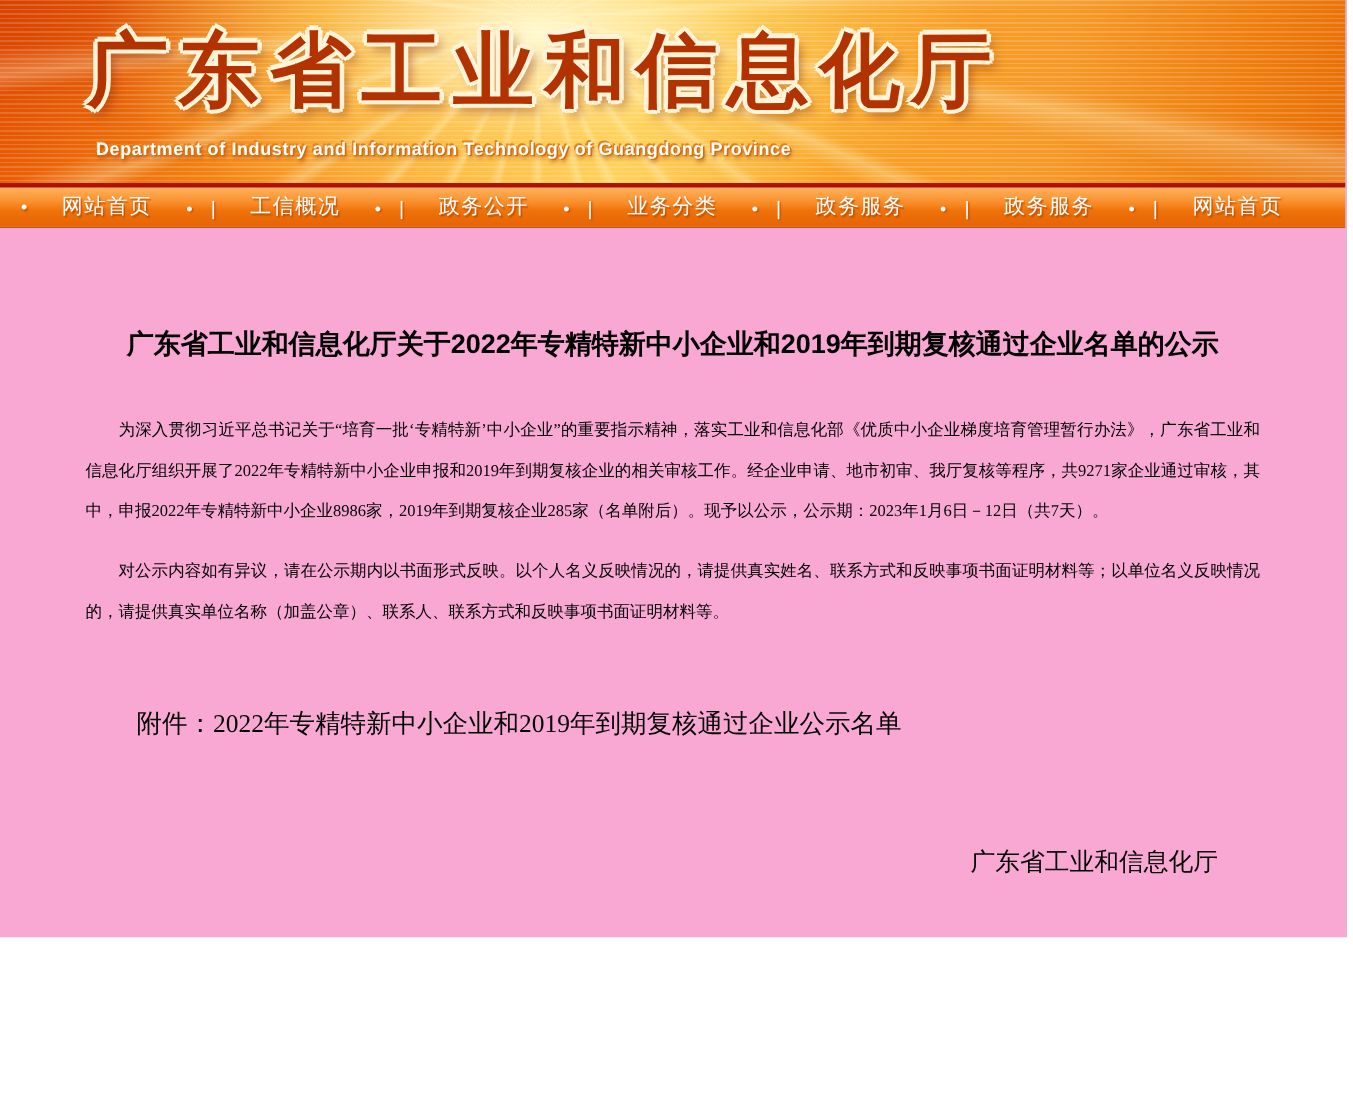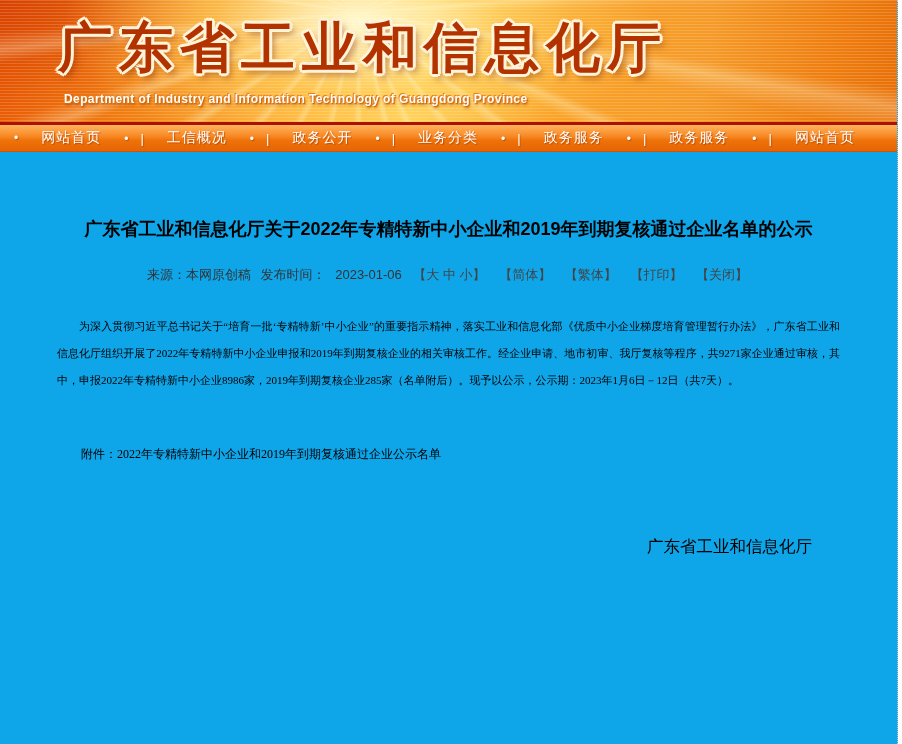--- a/index.html
+++ b/index.html
@@ -1,18 +1,18 @@
 <!DOCTYPE html>
 <html><head>
 <meta charset="utf-8">
 <style>
   html,body{margin:0;padding:0;background:#fff;}
   body{font-family:"Liberation Sans","DejaVu Sans",sans-serif;}
   .page{
-    width:897px;height:744px;position:relative;background:#0ea5e9;
+    width:897px;height:625px;position:relative;background:#f9a8d4;
     border-right:1px dotted #c8c8c8;overflow:hidden;
   }
   
   .banner{
     position:relative;height:122px;width:100%;
     background:
       repeating-linear-gradient(180deg, rgba(255,255,255,.16) 0 1px, rgba(255,255,255,0) 1px 3px),
       repeating-conic-gradient(from 160deg at 40% 10%, rgba(255,255,240,0) 0deg 4deg, rgba(255,255,220,.28) 6deg, rgba(255,255,240,0) 9deg 14deg),
       radial-gradient(ellipse 420px 200px at 40% 18%, rgba(255,252,215,.95) 0%, rgba(255,214,100,.55) 35%, rgba(255,170,40,0) 70%),
       radial-gradient(ellipse 300px 160px at 0% 0%, rgba(210,60,0,.75) 0%, rgba(220,80,0,0) 70%),
@@ -58,21 +58,21 @@
   .meta .m-ctrl{margin:0 5px;color:#444;cursor:pointer;text-decoration:none;}
   .body-text p{
     font-family:"Liberation Serif","DejaVu Serif",serif;
     font-size:11px;color:#000;line-height:27px;
     text-indent:2em;margin:0;text-align:justify;
   }
   .body-text p.para-1{margin-top:29px;}
   .body-text p.para-2{margin-top:13px;}
   .attachment{
     font-family:"Liberation Serif","DejaVu Serif",serif;
-    font-size:12px;color:#000;line-height:27px;text-indent:2em;margin:47px 0 0 0;
+    font-size:17px;color:#000;line-height:27px;text-indent:2em;margin:47px 0 0 0;
   }
   .signature{
     margin-top:70px;display:flex;flex-direction:column;align-items:flex-end;
     padding-right:28px;
   }
   .signature .sig-inner{
     font-family:"Liberation Serif","DejaVu Serif",serif;
     font-size:16.5px;color:#000;text-align:center;
   }
   .signature .sig-name{line-height:18px;}
@@ -101,33 +101,24 @@
     <span class="nav-sep"><span class="dot">•</span><span class="bar">|</span></span>
     <a class="nav-item">政务服务</a>
     <span class="nav-sep"><span class="dot">•</span><span class="bar">|</span></span>
     <a class="nav-item">网站首页</a>
   </nav>
 
   <main class="content">
 
     <h1 class="article-title">广东省工业和信息化厅关于2022年专精特新中小企业和2019年到期复核通过企业名单的公示</h1>
 
-    <div class="meta">
-      <span class="m-part">来源：本网原创稿</span>
-      <span class="m-part">发布时间：</span>
-      <span class="m-part">2023-01-06</span>
-      <a class="m-ctrl">【大 中 小】</a>
-      <a class="m-ctrl">【简体】</a>
-      <a class="m-ctrl">【繁体】</a>
-      <a class="m-ctrl">【打印】</a>
-      <a class="m-ctrl">【关闭】</a>
-    </div>
 
     <div class="body-text">
       <p class="para-1">为深入贯彻习近平总书记关于“培育一批‘专精特新’中小企业”的重要指示精神，落实工业和信息化部《优质中小企业梯度培育管理暂行办法》，广东省工业和信息化厅组织开展了2022年专精特新中小企业申报和2019年到期复核企业的相关审核工作。经企业申请、地市初审、我厅复核等程序，共9271家企业通过审核，其中，申报2022年专精特新中小企业8986家，2019年到期复核企业285家（名单附后）。现予以公示，公示期：2023年1月6日－12日（共7天）。</p>
+      <p class="para-2">对公示内容如有异议，请在公示期内以书面形式反映。以个人名义反映情况的，请提供真实姓名、联系方式和反映事项书面证明材料等；以单位名义反映情况的，请提供真实单位名称（加盖公章）、联系人、联系方式和反映事项书面证明材料等。</p>
     </div>
 
     <p class="attachment">附件：2022年专精特新中小企业和2019年到期复核通过企业公示名单</p>
 
     <div class="signature">
       <div class="sig-inner">
         <div class="sig-name">广东省工业和信息化厅</div>
 
       </div>
     </div>

